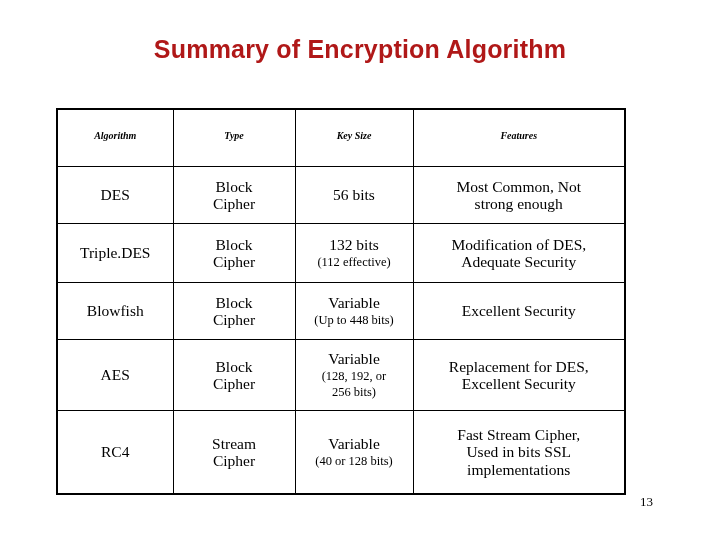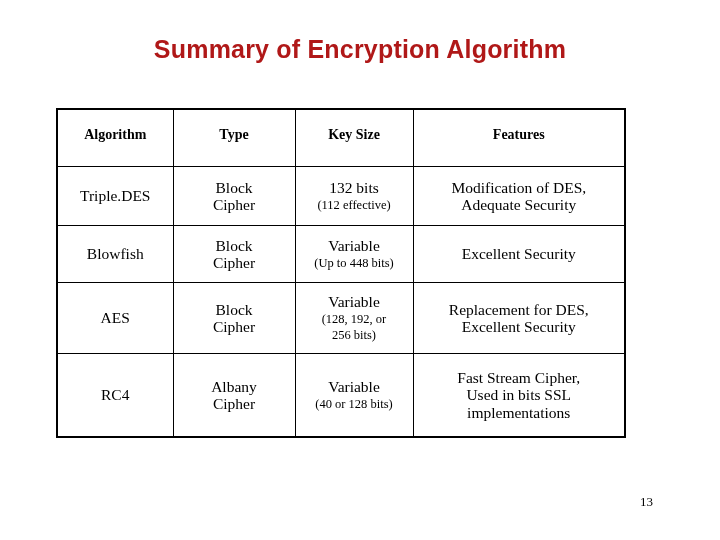--- a/index.html
+++ b/index.html
@@ -58,23 +58,24 @@
     border: 2px solid #000000;
   }
 
   .col-algorithm { width: 116px; }
   .col-type      { width: 122px; }
   .col-keysize   { width: 118px; }
   .col-features  { width: 212px; }
 
   thead th {
     font-weight: bold;
-    font-size: 14px;
+    font-size: 10px;
     height: 52px;
     vertical-align: middle;
+    font-style: italic;
   }
   thead th .hdr-inner {
     display: block;
     margin-top: -6px;
   }
 
   tbody td {
     font-size: 15.5px;
     line-height: 1.12;
   }
@@ -144,20 +145,35 @@
         <th>
             <span class="hdr-inner">Key Size</span>
           </th>
         <th>
             <span class="hdr-inner">Features</span>
           </th>
       </tr>
     </thead>
     <tbody>
 
+      <tr class="r-des">
+        <td>DES</td>
+        <td class="cell-top">
+          <span class="nowrapline">Block</span>
+          <span class="nowrapline">Cipher</span>
+        </td>
+        <td class="cell-top">
+          <span class="nowrapline">56 bits</span>
+          <span class="sub"></span>
+        </td>
+        <td class="cell-top">
+          <span class="nowrapline">Most Common, Not</span>
+          <span class="nowrapline">strong enough</span>
+        </td>
+      </tr>
 
       <tr class="r-3des">
         <td>Triple.DES</td>
         <td class="cell-top">
           <span class="nowrapline">Block</span>
           <span class="nowrapline">Cipher</span>
         </td>
         <td class="cell-top">
           <span class="nowrapline">132 bits</span>
           <span class="sub">(112 effective)</span>
@@ -196,21 +212,21 @@
         </td>
         <td class="cell-top">
           <span class="nowrapline">Replacement for DES,</span>
           <span class="nowrapline">Excellent Security</span>
         </td>
       </tr>
 
       <tr class="r-rc4">
         <td>RC4</td>
         <td class="cell-top">
-          <span class="nowrapline">Albany</span>
+          <span class="nowrapline">Stream</span>
           <span class="nowrapline">Cipher</span>
         </td>
         <td class="cell-top">
           <span class="nowrapline">Variable</span>
           <span class="sub">(40 or 128 bits)</span>
         </td>
         <td class="cell-top">
           <span class="nowrapline">Fast Stream Cipher,</span>
           <span class="nowrapline">Used in bits SSL</span>
           <span class="nowrapline">implementations</span>

